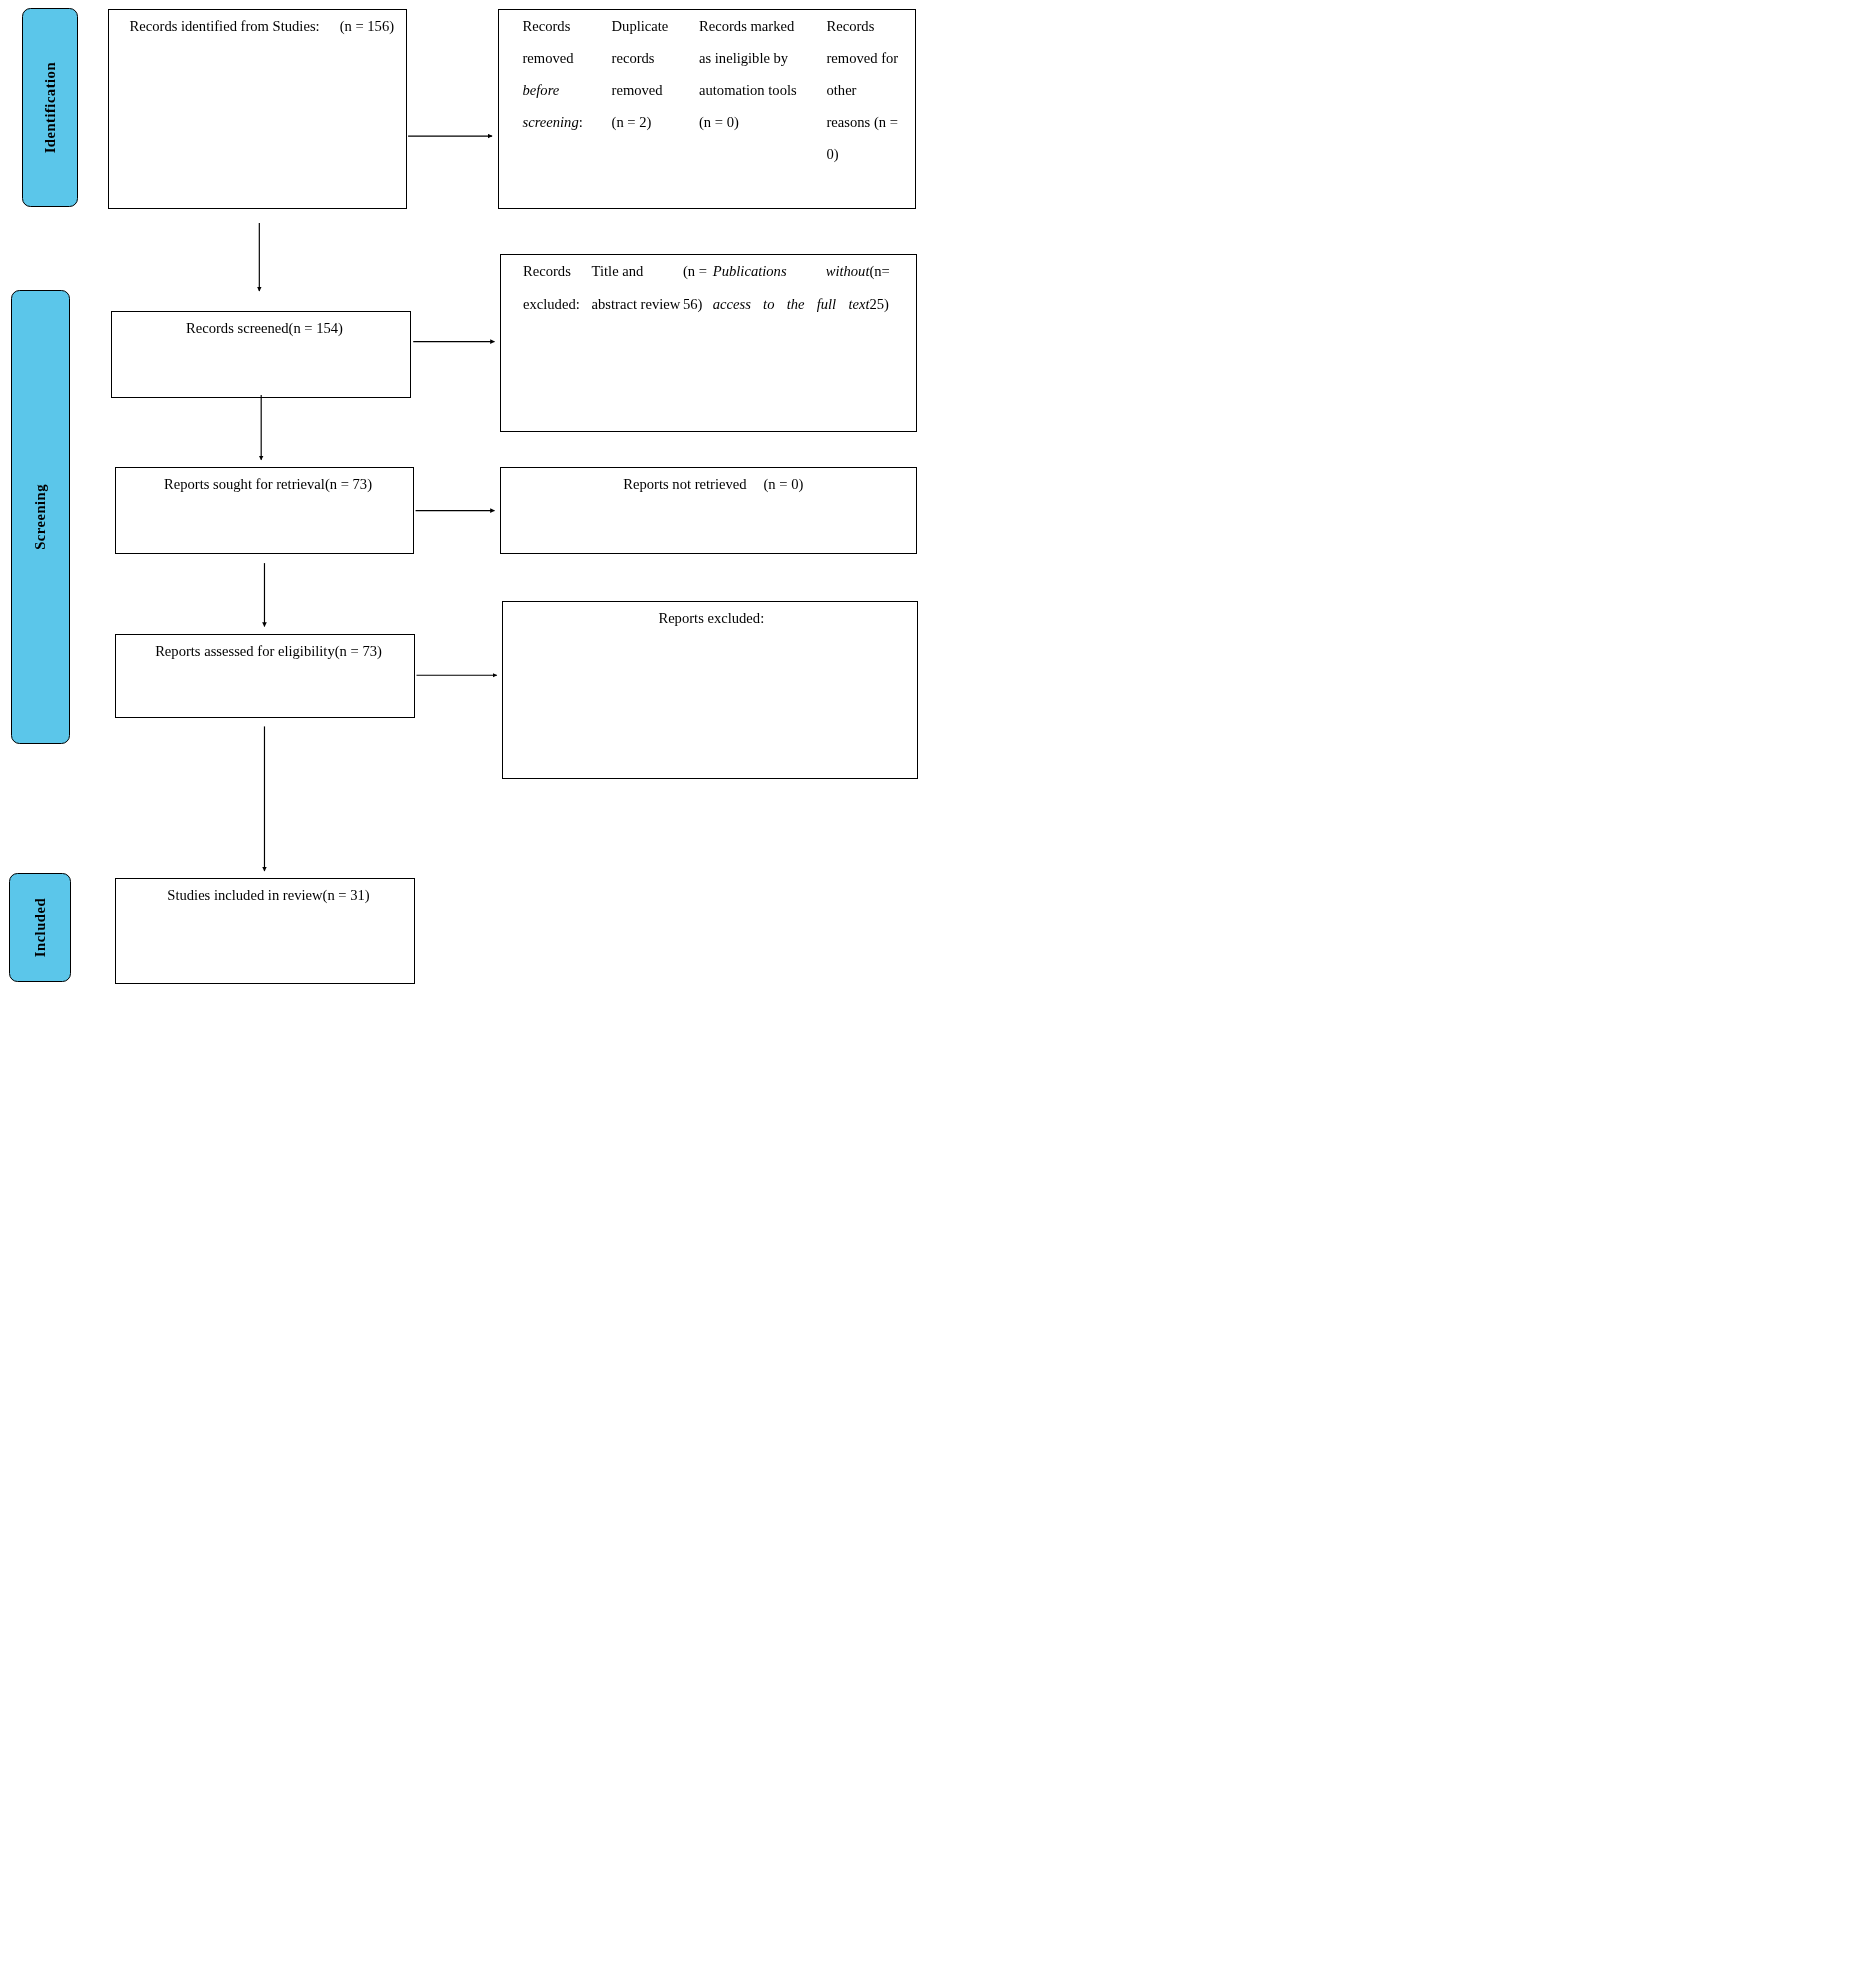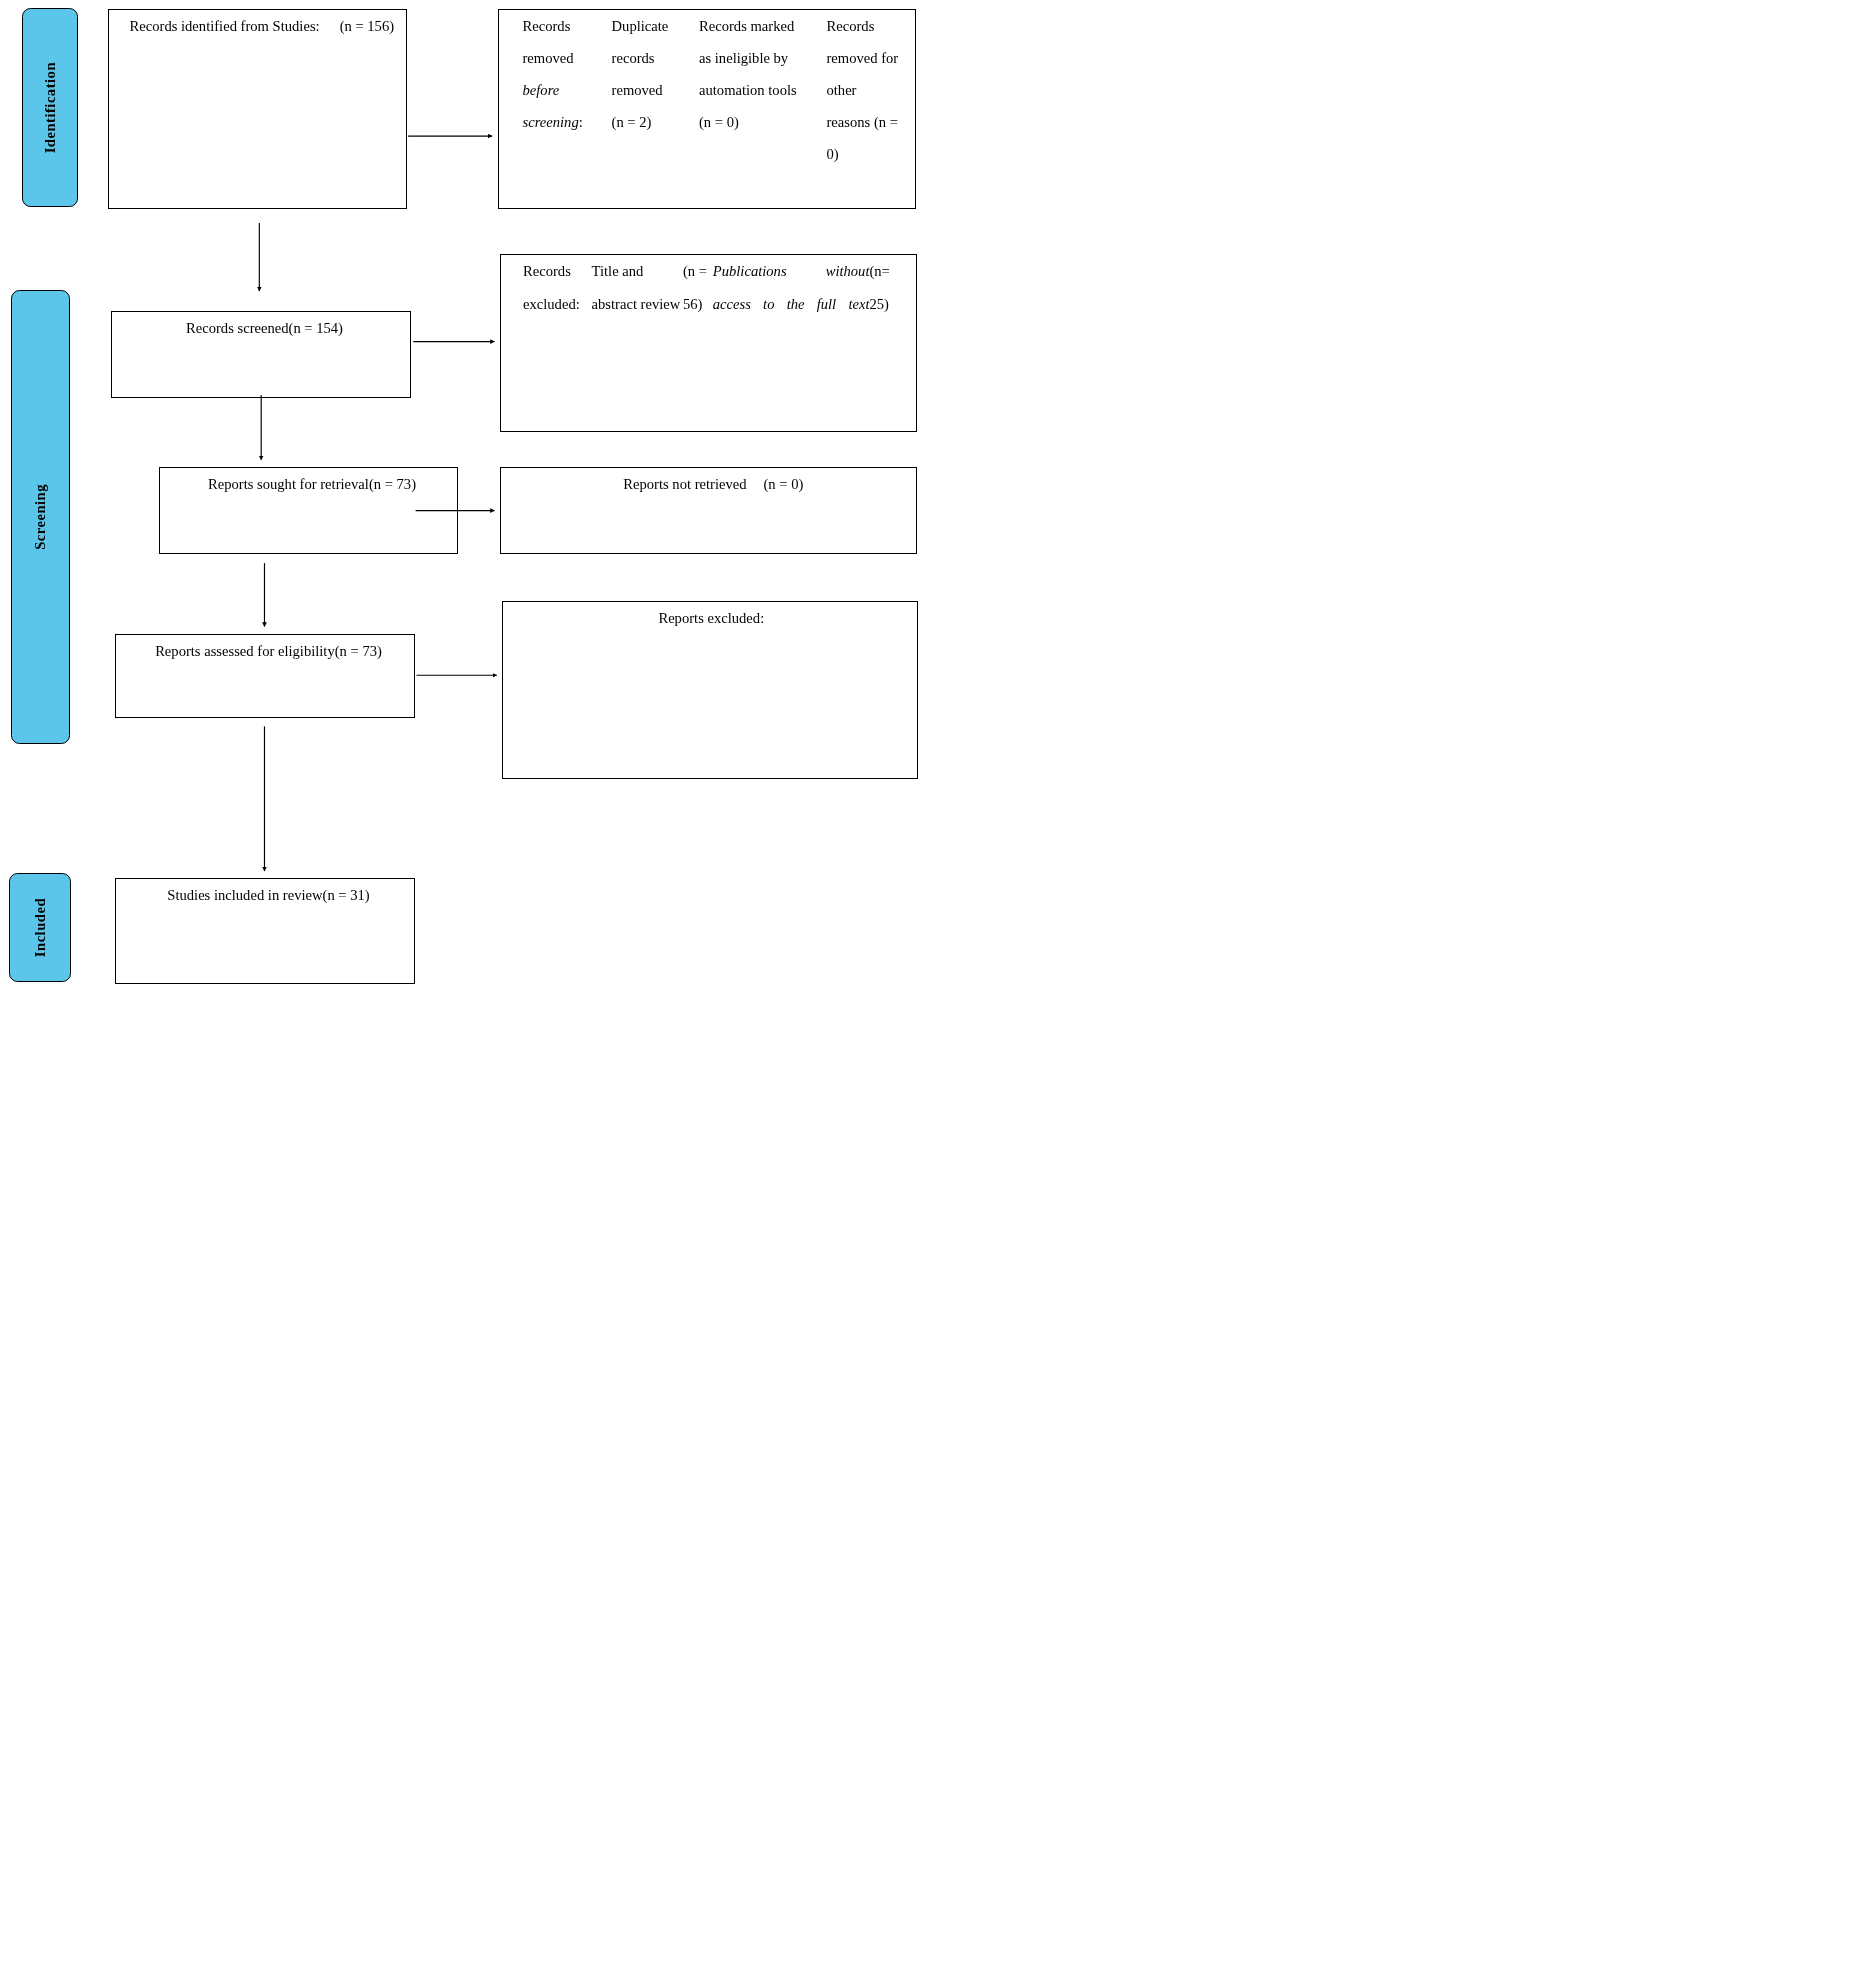--- a/index.html
+++ b/index.html
@@ -51,21 +51,21 @@
 
   #box-removed { left: 498px; top: 9.4px; width: 418px; height: 200px; padding: 0 13px 0 23.5px; }
   #box-removed .item { margin-left: 26px; max-width: 310px; }
 
   #box-screened { left: 111px; top: 311px; width: 300px; height: 87px; padding: 0 9.4px 0 16.4px; }
 
   #box-excluded-records { left: 500px; top: 254px; width: 417px; height: 178px; padding: 0 19px 0 22px; }
   #box-excluded-records .line { line-height: 33px; }
   #box-excluded-records .justify-line { text-align: justify; text-align-last: justify; font-style: italic; }
 
-  #box-sought { left: 115px; top: 467px; width: 299px; height: 87px; padding: 0 9.4px 0 16.4px; margin-left: 44px; }
+  #box-sought { left: 115px; top: 467px; width: 299px; height: 87px; padding: 0 9.4px 0 16.4px; }
   #box-not-retrieved { left: 500px; top: 467px; width: 417px; height: 87px; padding: 0 9.4px 0 19px; gap: 17px; }
 
   #box-assessed { left: 115px; top: 634px; width: 300px; height: 84px; padding: 0 9.4px 0 16.4px; }
 
   #box-excluded-reports { left: 502px; top: 601px; width: 416px; height: 178px; padding: 0 16.4px 0 19px; gap: 8px; }
   #box-excluded-reports .line { line-height: 33px; }
   #box-excluded-reports .body {
     margin-left: 18px;
     width: 300px;
     line-height: 33px;

